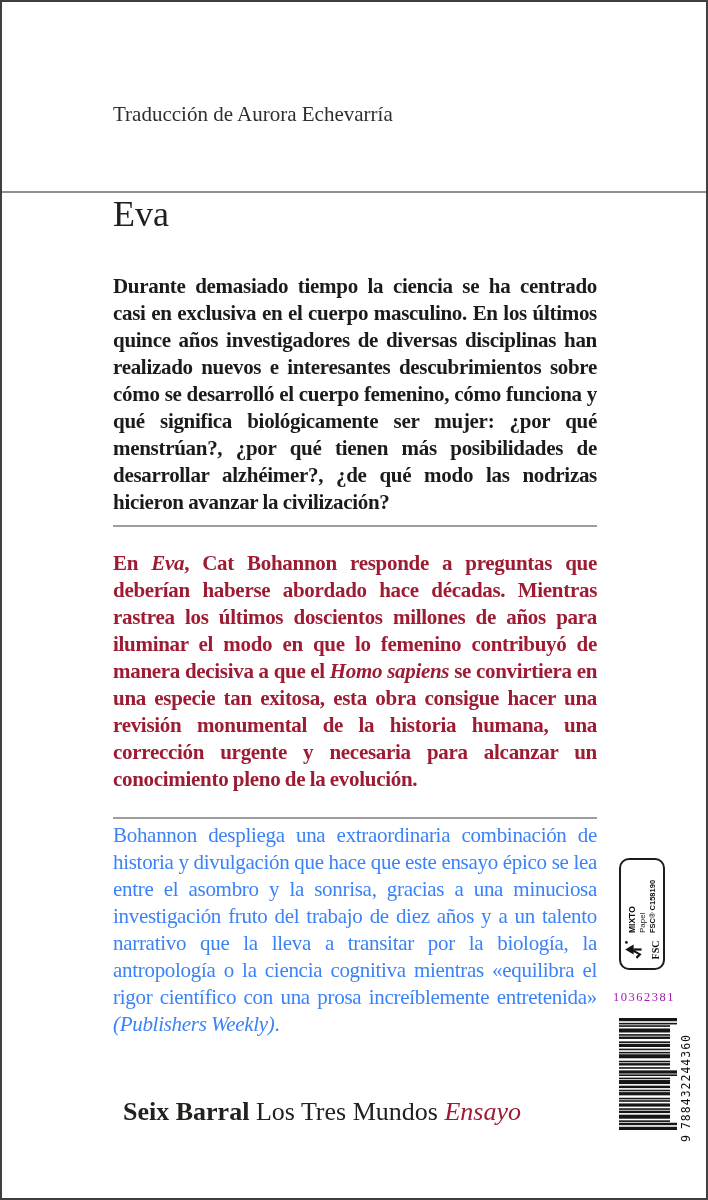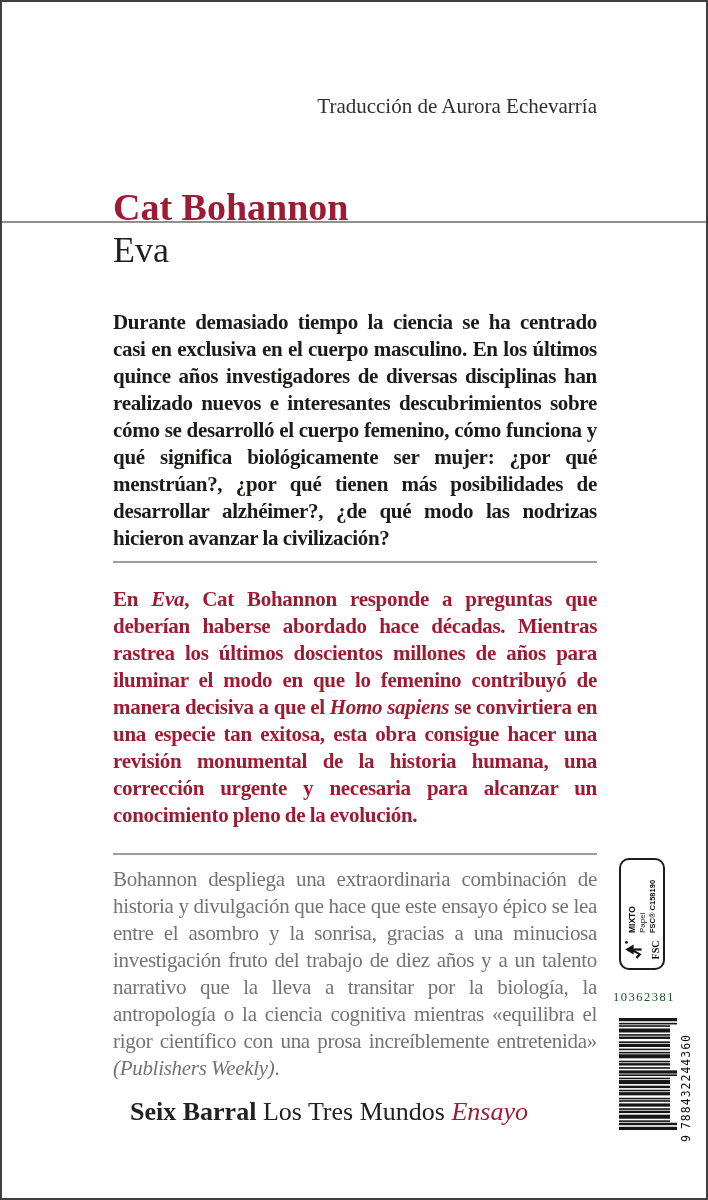--- a/index.html
+++ b/index.html
@@ -15,22 +15,21 @@
   }
   .content{
     position:absolute;
     left:111px;top:84px;
     width:484px;
   }
   .translator-note{
     font-size:21px;
     line-height:1.15;
     color:#2e2e2c;
-    margin:8px 0 70px 0;
-    text-align:right;
+    margin:16px 0 70px 0;
   }
   .author-name{
     position:relative;
     font-size:38px;
     font-weight:700;
     line-height:1.0;
     color:var(--accent-red,#9e1c33);
     margin:0;
   }
   .author-name .author-text{position:relative;z-index:1;}
@@ -70,30 +69,30 @@
     margin:0;
   }
   .divider-1{margin-top:9px;}
   .divider-2{margin-top:24px;}
   .para-2{
     margin-top:23px;
     font-weight:700;
     color:var(--accent-red,#9e1c33);
   }
   .para-3{
-    margin-top:11px;
+    margin-top:3px;
     font-weight:400;
-    color:#737373;
+    color:#3b82f6;
   }
   .seg-i{font-style:italic;}
   .seg-b{font-weight:700;}
   .seg-red{color:var(--accent-red,#9e1c33);}
   .imprint{
     position:absolute;
-    left:128px;top:1096px;
+    left:121px;top:1096px;
     font-size:26px;
     line-height:1.1;
     color:#23211f;
     white-space:nowrap;
   }
   
   .fsc-wrap{
     position:absolute;
     left:617px;top:856px;
     width:46px;height:112px;
@@ -124,21 +123,21 @@
   .fsc-line-1{font-size:8.5px;font-weight:700;color:#111;}
   .fsc-line-2{font-size:8px;color:#222;}
   .fsc-line-3{font-size:7.5px;font-weight:700;color:#111;white-space:nowrap;}
   .product-code{
     position:absolute;
     left:604px;top:988px;
     width:76px;
     text-align:center;
     font-size:12.5px;
     letter-spacing:1.5px;
-    color:#14532d;
+    color:#a21caf;
   }
   .barcode-bars{
     position:absolute;
     left:617px;top:1016px;
   }
   .barcode-num-wrap{
     position:absolute;
     left:677px;top:1014px;
     width:16px;height:126px;
   }
@@ -158,21 +157,20 @@
 <body>
 
 <div class="page" style="--accent-red: #9e1c33; --rule-gray: #8f8f8f; border-color: rgb(63, 63, 63);">
 
   <div class="content">
 
     <p class="translator-note">Traducción de Aurora Echevarría</p>
 
     <h1 class="author-name">
       <span class="author-rule"></span>
-      <span class="author-text">Cat Bohannon</span>
     </h1>
 
     <h2 class="book-title">Eva</h2>
 
     <p class="para para-1">Durante demasiado tiempo la ciencia se ha centrado casi en exclusiva en el cuerpo masculino. En los últimos quince años investigadores de diversas disciplinas han realizado nuevos e interesantes descubrimientos sobre cómo se desarrolló el cuerpo femenino, cómo funciona y qué significa biológicamente ser mujer: ¿por qué menstrúan?, ¿por qué tienen más posibilidades de desarrollar alzhéimer?, ¿de qué modo las nodrizas hicieron avanzar la civilización?</p>
 
     <hr class="divider divider-1">
 
     <p class="para para-2"><span>En </span><span class="seg-i">Eva</span><span>, Cat Bohannon responde a preguntas que deberían haberse abordado hace décadas. Mientras rastrea los últimos doscientos millones de años para iluminar el modo en que lo femenino contribuyó de manera decisiva a que el </span><span class="seg-i">Homo sapiens</span><span> se convirtiera en una especie tan exitosa, esta obra consigue hacer una revisión monumental de la historia humana, una corrección urgente y necesaria para alcanzar un conocimiento pleno de la evolución.</span></p>
 

